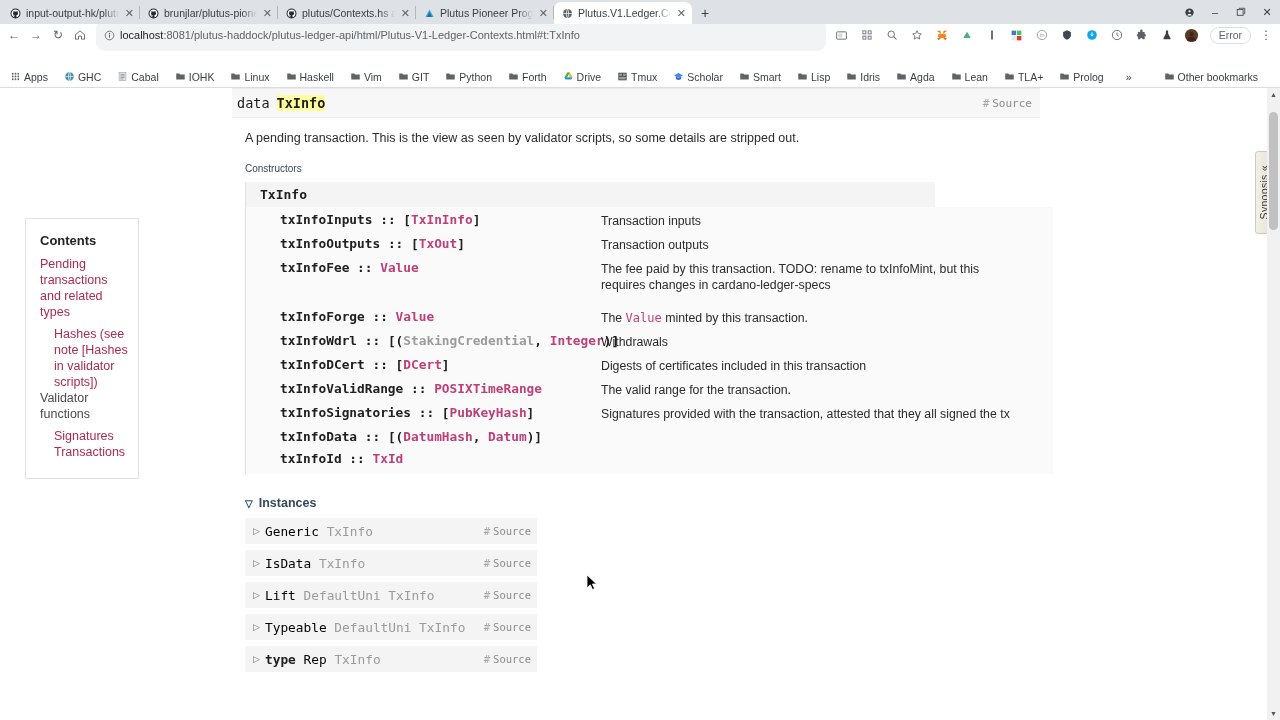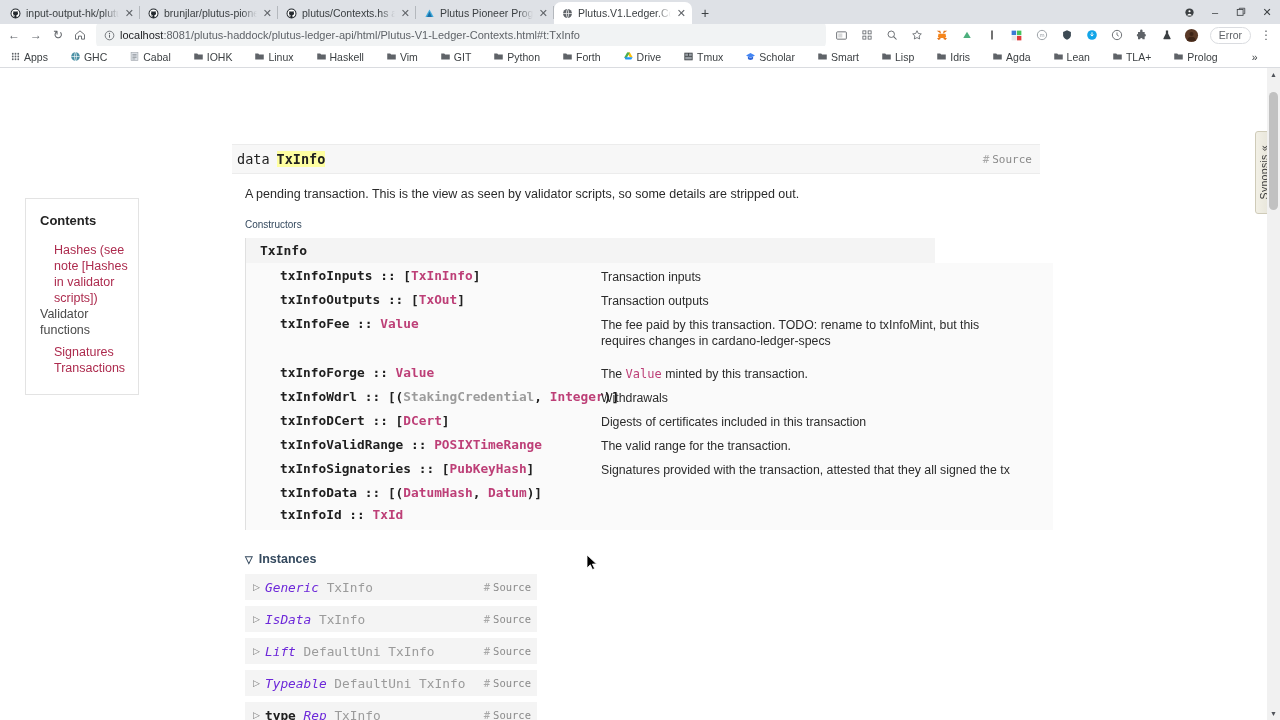--- a/index.html
+++ b/index.html
@@ -54,22 +54,22 @@
   }
   .omnibox .url { white-space: nowrap; overflow: hidden; text-overflow: ellipsis; }
   .omnibox .url b { font-weight: 400; color: #202124; }
   .omnibox .url span.dim { color: #5f6368; }
   .tb-right { display: flex; align-items: center; gap: 5px; }
   .errbtn { border: 1px solid #dadce0; border-radius: 9px; height: 17px; padding: 0 8px;
             display: flex; align-items: center; font-size: 10.5px; color: #5f6368; margin-left: 3px; }
 
   .bookmarks {
     height: 22px; background: #ffffff; display: flex; align-items: center;
-    padding: 0 5px; gap: 12px; font-size: 10.5px; color: #3c4043; flex: 0 0 22px;
-    border-bottom: 1px solid #dadce0; white-space: nowrap;
+    padding: 0 5px; gap: 6px; font-size: 10.5px; color: #3c4043; flex: 0 0 22px;
+    border-bottom: 1px solid #dadce0; white-space: nowrap; margin-top: 20px;
   }
   .bm { display: flex; align-items: center; gap: 3px; padding: 0 5px; height: 18px; }
   .bm .bmi { width: 11px; height: 11px; display:block; flex:0 0 11px; }
   .bm-spacer { flex: 1; }
   .bm-sep { width: 1px; height: 13px; background: #dadce0; margin: 0 5px; }
 
   
   .viewport { flex: 1; position: relative; background: #fff; overflow: hidden; }
   .page { position: absolute; inset: 0; }
 
@@ -130,21 +130,21 @@
     display: flex; align-items: center; gap: 6px;
   }
   .instances-toggle .caret { font-size: 10px; color: #34495e; }
   .inst-list { margin: 8px 0 0 13px; width: 292px; }
   .inst-row {
     background: #f4f4f4; height: 26px; display: flex; align-items: center;
     padding: 0 6px 0 8px; margin-bottom: 6px;
   }
   .inst-row .caret { color: #777; font-size: 9px; width: 12px; flex: 0 0 12px; }
   .inst-sig { font-family: "DejaVu Sans Mono", monospace; font-size: 12.8px; color: #9b9b9b; }
-  .inst-sig .cls { color: #6d28d9; font-style: italic; }
+  .inst-sig .cls { color: #000000; }
   .inst-sig .kw { color: #202020; font-weight: bold; }
   .inst-row .src-link { font-size: 10.5px; }
 
   
   .synopsis {
     position: absolute; right: 8px; top: 63px; width: 17px; height: 83px;
     background: linear-gradient(to right,#f2f0e6,#e6e4d8); border: 1px solid #cfcbb8;
     border-radius: 3px 0 0 3px; display: flex; align-items: center; justify-content: center;
   }
   .synopsis span {
@@ -512,31 +512,32 @@
         </svg>
       <span>Reading list</span>
     </div>
   </div>
 
   <div class="viewport">
     <div class="page">
 
       <div class="contents-box">
         <div class="contents-title">Contents</div>
+        <div class="toc-l1">Pending transactions and related types</div>
         <div class="toc-gap"></div>
         <div class="toc-l2">Hashes (see note [Hashes in validator scripts])</div>
         <div class="toc-l1 plain">Validator functions</div>
         <div class="toc-gap"></div>
         <div class="toc-l2">Signatures</div>
         <div class="toc-l2">Transactions</div>
       </div>
 
       <div class="doc">
 
-        <div class="decl-header" style="margin-top:76px;">
+        <div class="decl-header" style="">
           <span class="kw">data</span>
           <span class="nm hl">TxInfo</span>
           <span class="src-link"><span class="hash">#</span><span>Source</span></span>
         </div>
 
         <div class="descr">A pending transaction. This is the view as seen by validator scripts, so some details are stripped out.</div>
         <div class="subhead">Constructors</div>
 
         <div class="ctor-wrap">
           <div class="ctor-name">TxInfo</div>

